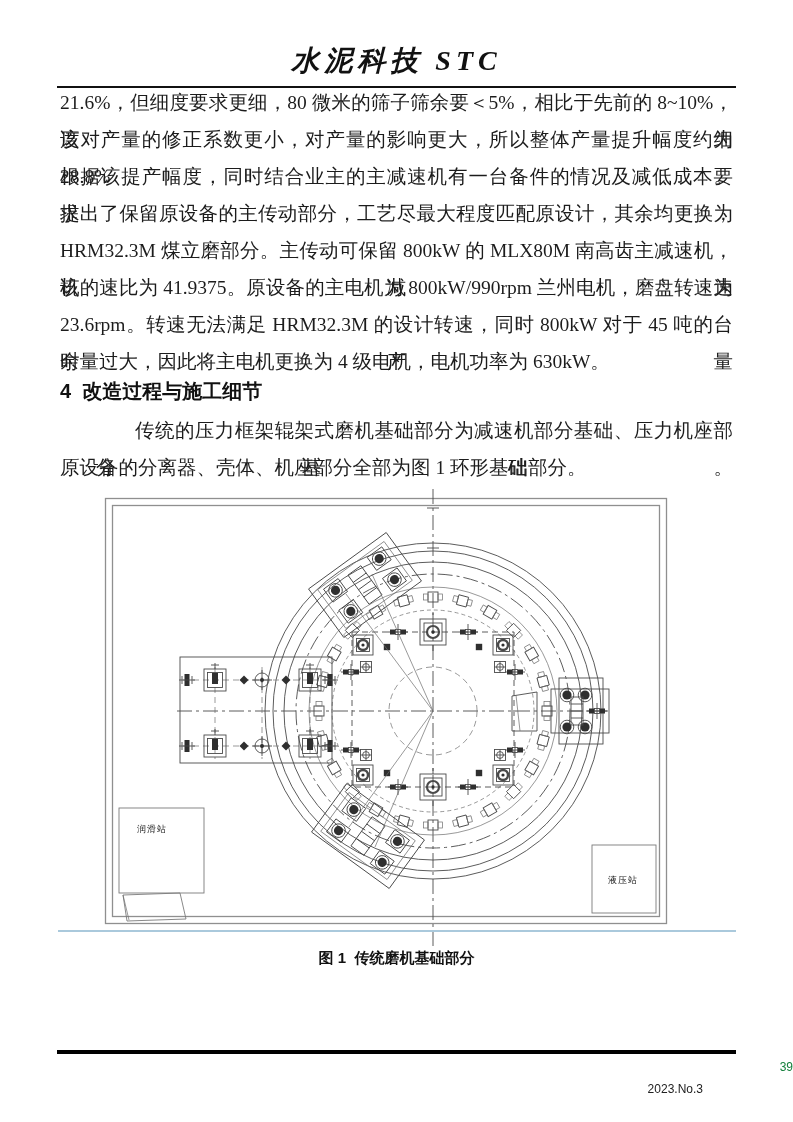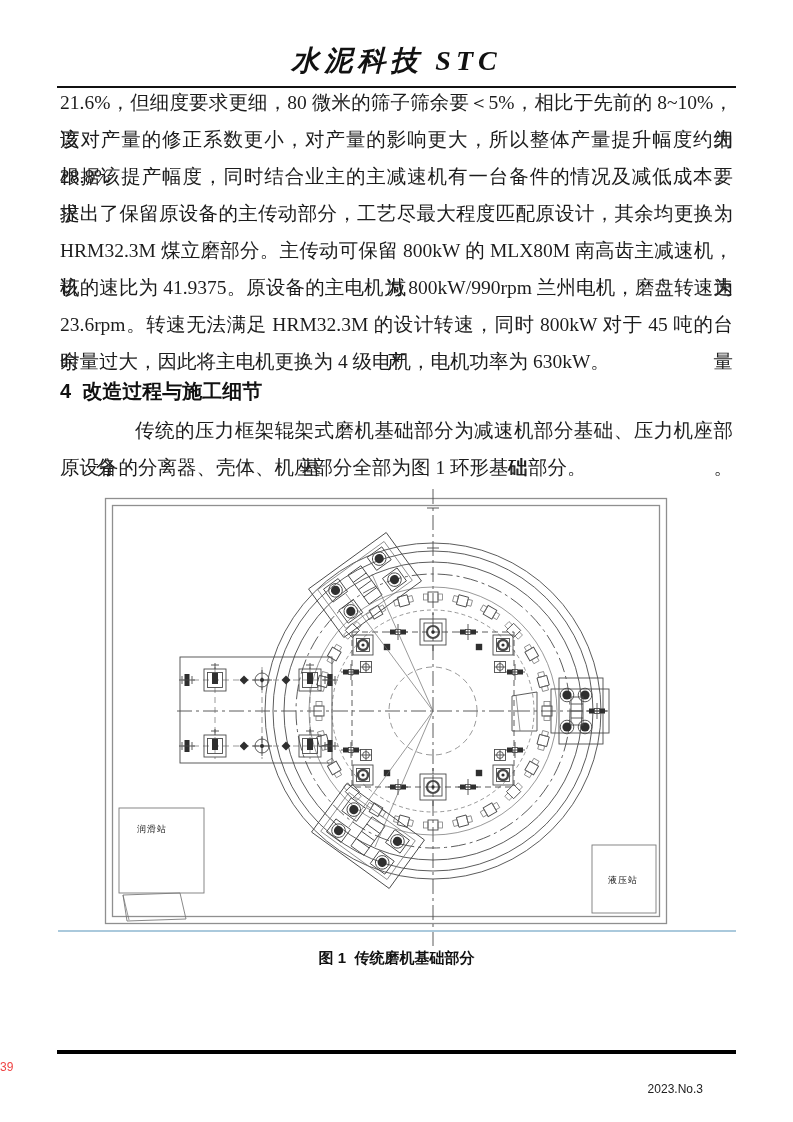--- a/index.html
+++ b/index.html
@@ -32,21 +32,21 @@
   .ds{stroke-dasharray:6 4;}
   .ds2{stroke-dasharray:4 3;}
   .fig-text{font-size:9px;fill:#222;font-family:"Liberation Sans",sans-serif;letter-spacing:1px;}
   .blue-rule{position:absolute;left:58px;top:930px;width:678px;height:2px;background:#aac9dc;}
   .figure-caption{position:absolute;left:0;right:0;top:948px;height:20px;line-height:20px;
         text-align:center;font-family:"Liberation Sans","DejaVu Sans",sans-serif;font-weight:bold;
         font-size:15px;color:#111;white-space:pre-wrap;}
   
   .footer-rule{position:absolute;left:57px;top:1050px;width:679px;height:4px;background:#000;}
   .footer-page{position:absolute;left:0;right:0;top:1058px;height:18px;line-height:18px;
-        text-align:left;font-family:"Liberation Sans",sans-serif;font-size:12px;color:#ef4444;}
+        text-align:right;font-family:"Liberation Sans",sans-serif;font-size:12px;color:#15803d;}
   .footer-issue{position:absolute;top:1080px;right:90px;height:18px;line-height:18px;
         font-family:"Liberation Sans",sans-serif;font-size:12px;color:#222;}
 </style>
 </head>
 <body>
 
 <div class="page">
 
   <div class="journal-title">水泥科技 STC</div>
   <div class="header-rule"></div>

